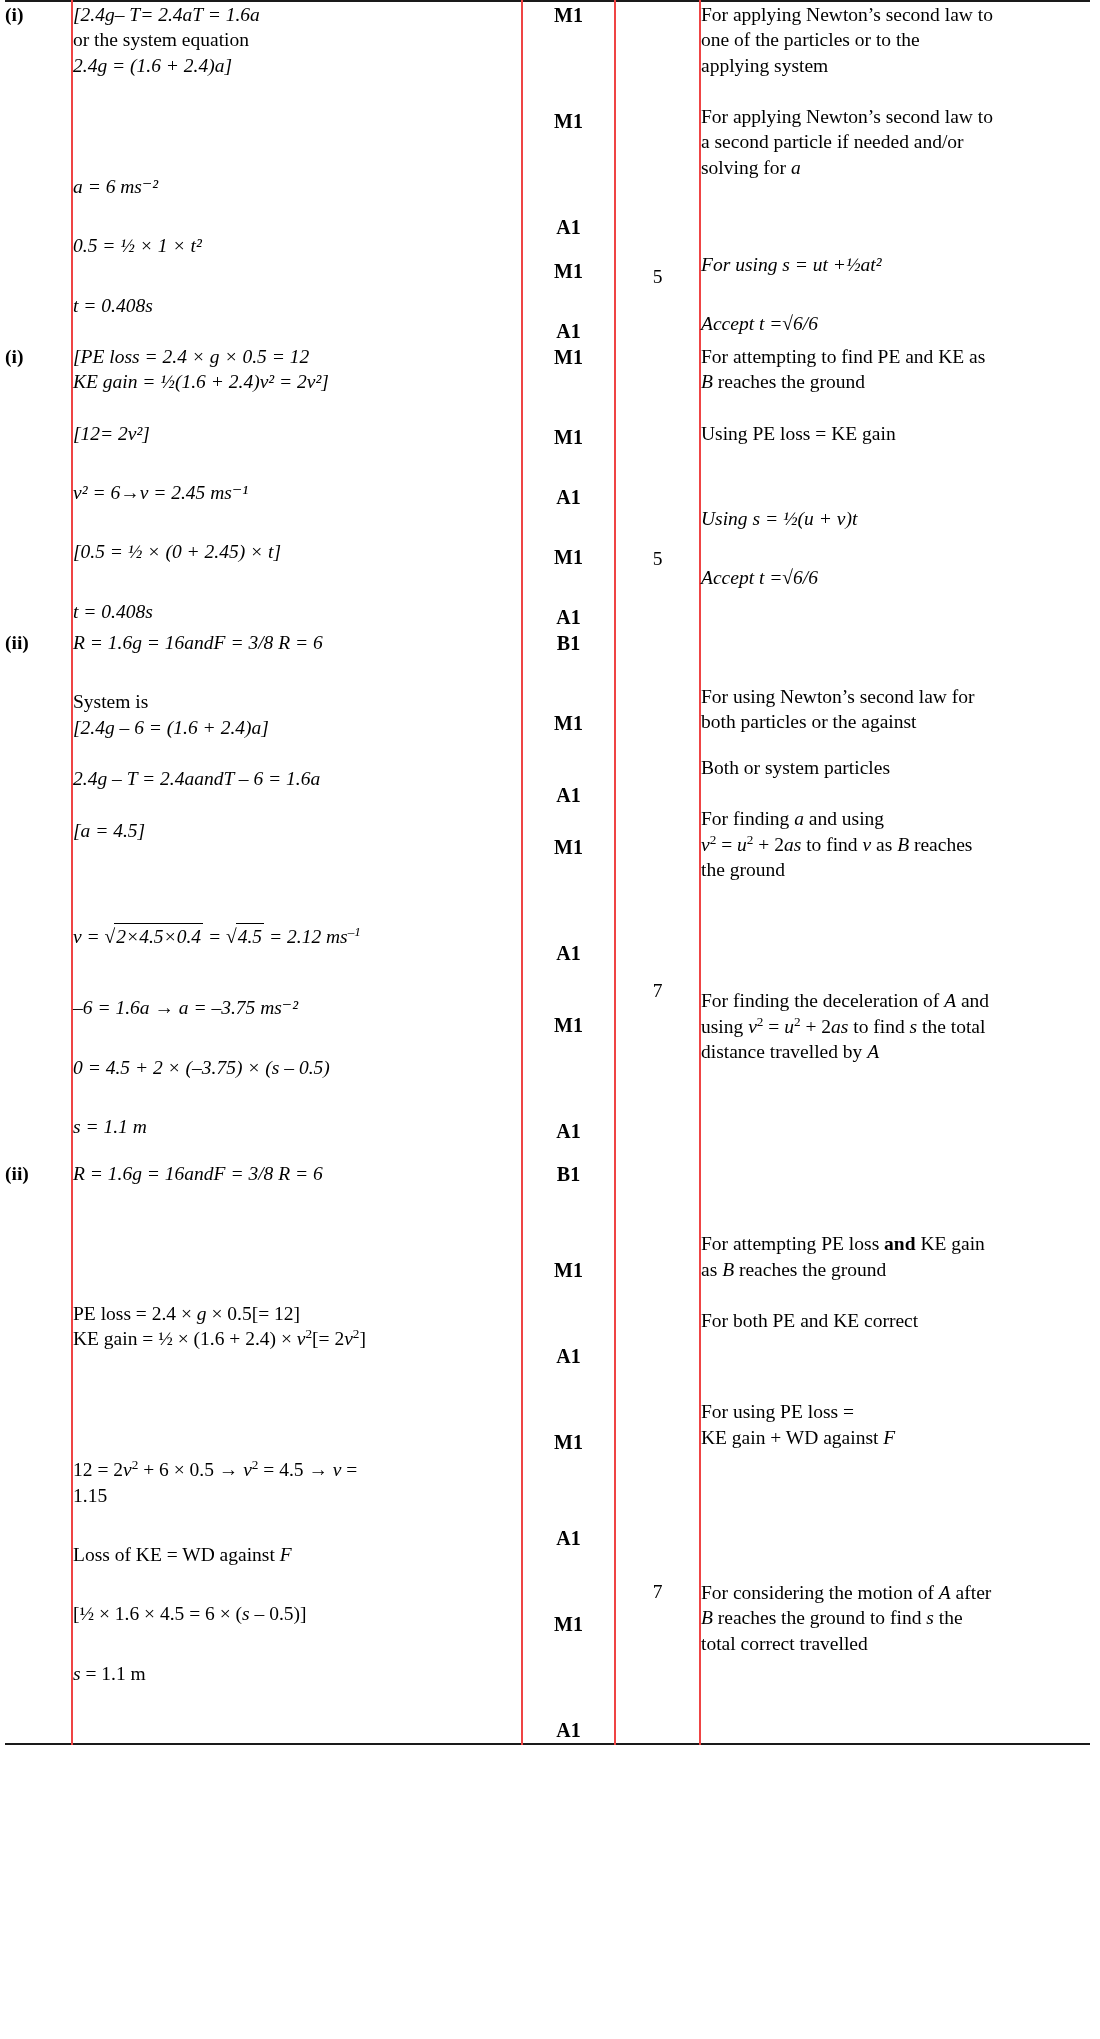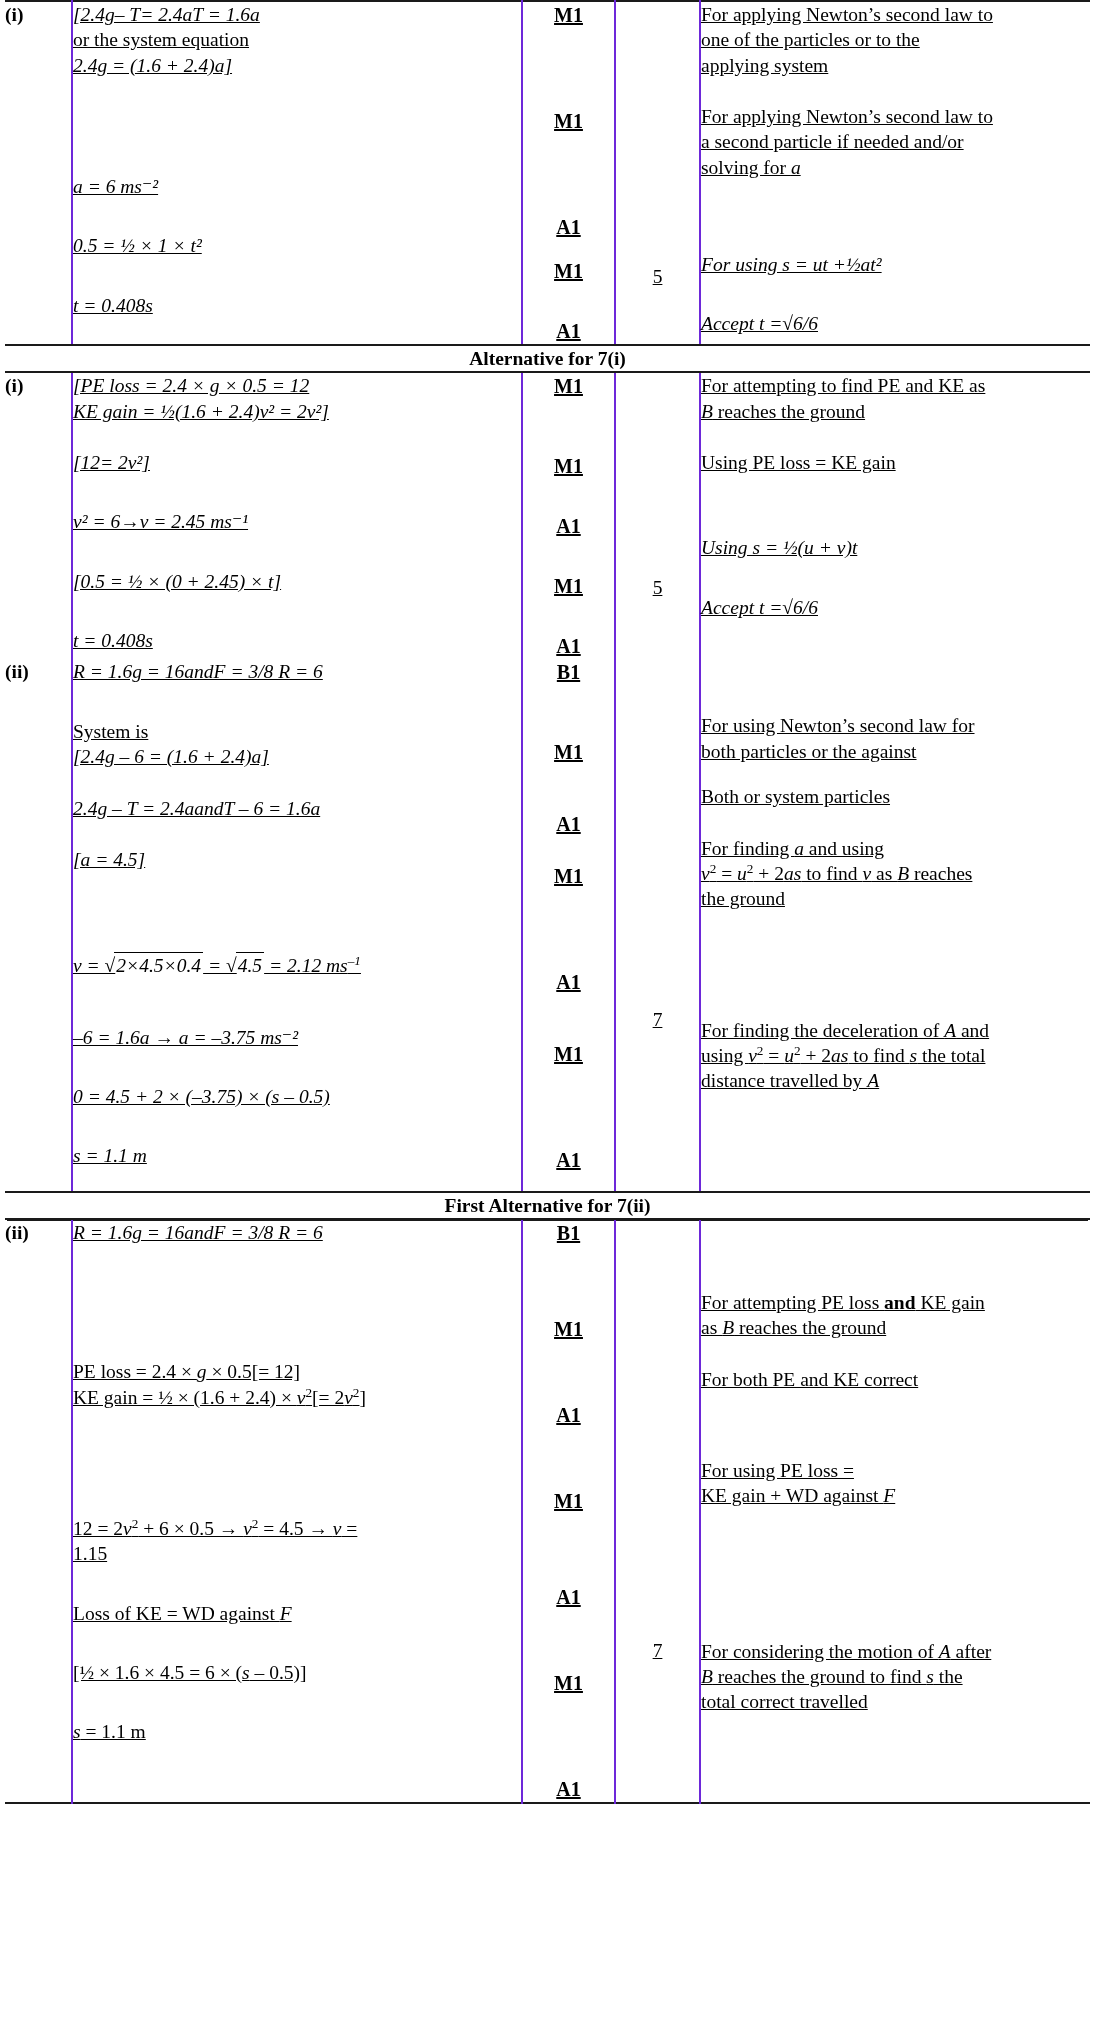--- a/index.html
+++ b/index.html
@@ -34,22 +34,21 @@
   }
   
   col.c-label   { width: 67px; }
   col.c-work    { width: 450px; }
   col.c-mark    { width: 93px; }
   col.c-total   { width: 85px; }
   col.c-comment { width: 390px; }
 
   
   td.work, td.mark, td.total, td.comment {
-    border-left: 2px solid #6d28d9;
-    text-decoration: underline;
+    border-left: 2px solid #ef4444;
   }
   td.label { border-left: none; }
 
   .rule-top {
     border-top: 2px solid #1a1a1a;
   }
   .rule-bot {
     border-bottom: 2px solid #1a1a1a;
   }
   .rule-double-bot {
@@ -156,30 +155,20 @@
       <span class="blk gap54"></span>
       <span class="blk gap18"></span>
       <span class="blk ital">For using s = ut +½at²</span>
       <span class="blk gap34"></span>
       <span class="blk ital">Accept t =√6/6</span>
     </td>
   </tr>
   </tbody>
 </table>
 
-<table class="ms">
-  <colgroup>
-        <col style="width:1085px">
-      </colgroup>
-  <tbody>
-    <tr class="rule-top rule-bot">
-      <td class="alt-head">Alternative for 7(i)</td>
-    </tr>
-  </tbody>
-</table>
 
 <table class="ms">
   <colgroup>
     <col class="c-label">
         <col class="c-work">
         <col class="c-mark">
         <col class="c-total">
         <col class="c-comment">
   </colgroup>
   <tbody>
@@ -291,30 +280,20 @@
       <span class="blk gap96"></span>
       <span class="blk gap10"></span>
       <span class="blk">For finding the deceleration of <span class="ital">A</span> and</span>
       <span class="blk">using <span class="ital">v</span><sup>2</sup> = <span class="ital">u</span><sup>2</sup> + 2<span class="ital">as</span> to find <span class="ital">s</span> the total</span>
       <span class="blk">distance travelled by <span class="ital">A</span></span>
     </td>
   </tr>
   </tbody>
 </table>
 
-<table class="ms">
-  <colgroup>
-        <col style="width:1085px">
-      </colgroup>
-  <tbody>
-    <tr class="rule-double-bot" style="border-top:2px solid #1a1a1a;">
-      <td class="alt-head">First Alternative for 7(ii)</td>
-    </tr>
-  </tbody>
-</table>
 
 <table class="ms">
   <colgroup>
     <col class="c-label">
         <col class="c-work">
         <col class="c-mark">
         <col class="c-total">
         <col class="c-comment">
   </colgroup>
   <tbody>

